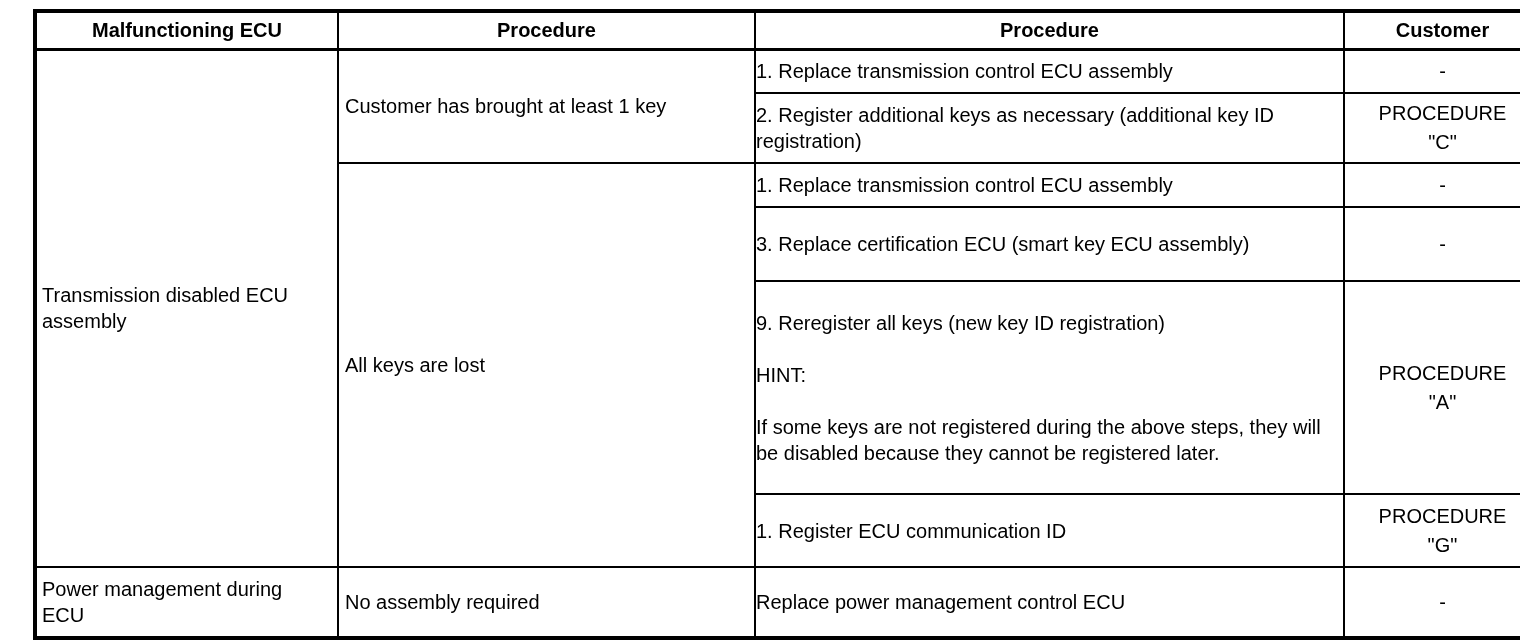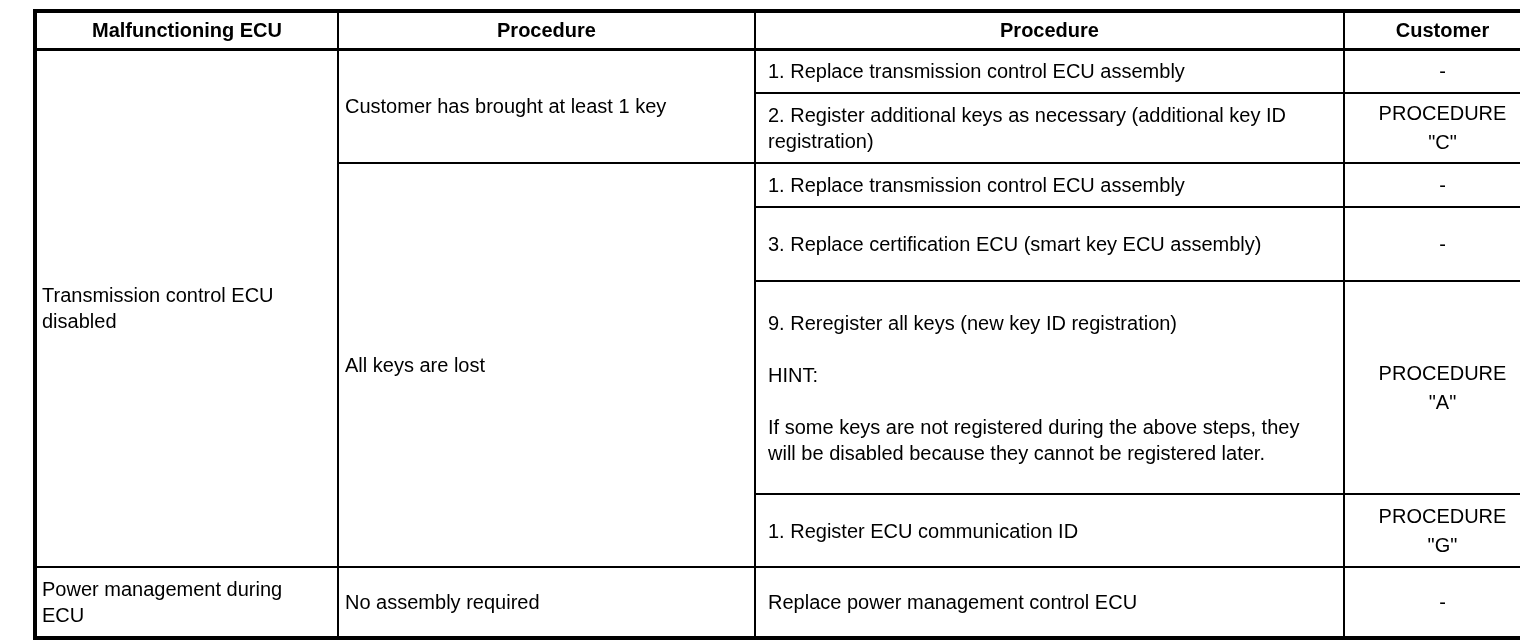--- a/index.html
+++ b/index.html
@@ -35,21 +35,21 @@
     text-align: center;
     padding: 2px 4px;
   }
   .ecu-table td {
     font-size: 20px;
     line-height: 26px;
     padding: 4px 8px;
   }
   td.ecu-cell  { padding-left: 5px;  padding-right: 14px; text-align: left; }
   td.cond-cell { padding-left: 6px;  padding-right: 13px;  text-align: left; }
-  td.proc-cell { padding-left: 12px;  padding-right: 20px; text-align: left; white-space: pre-line; }
+  td.proc-cell { padding-left: 0;  padding-right: 20px; text-align: left; white-space: pre-line; }
   td.ref-cell  { text-align: center; white-space: pre-line; line-height: 29px; padding: 2px 4px; }
   tr.rh { height: 38px; }
   tr.r1 { height: 44px; }
   tr.r2 { height: 70px; }
   tr.r3 { height: 44px; }
   tr.r4 { height: 74px; }
   tr.r5 { height: 213px; }
   tr.r6 { height: 73px; }
   tr.r7 { height: 71px; }
 </style>
@@ -66,21 +66,21 @@
   <thead>
     <tr class="rh">
       <th>Malfunctioning ECU</th>
       <th>Procedure</th>
       <th>Procedure</th>
       <th>Customer</th>
     </tr>
   </thead>
   <tbody>
     <tr class="r1">
-      <td class="ecu-cell" rowspan="6">Transmission control ECU disabled</td>
+      <td class="ecu-cell" rowspan="6">Transmission disabled ECU assembly</td>
       <td class="cond-cell" rowspan="2">Customer has brought at least 1 key</td>
       <td class="proc-cell">1. Replace transmission control ECU assembly</td>
       <td class="ref-cell">-</td>
     </tr>
     <tr class="r2">
       <td class="proc-cell">2. Register additional keys as necessary (additional key ID registration)</td>
       <td class="ref-cell">PROCEDURE
 "C"</td>
     </tr>
     <tr class="r3">

